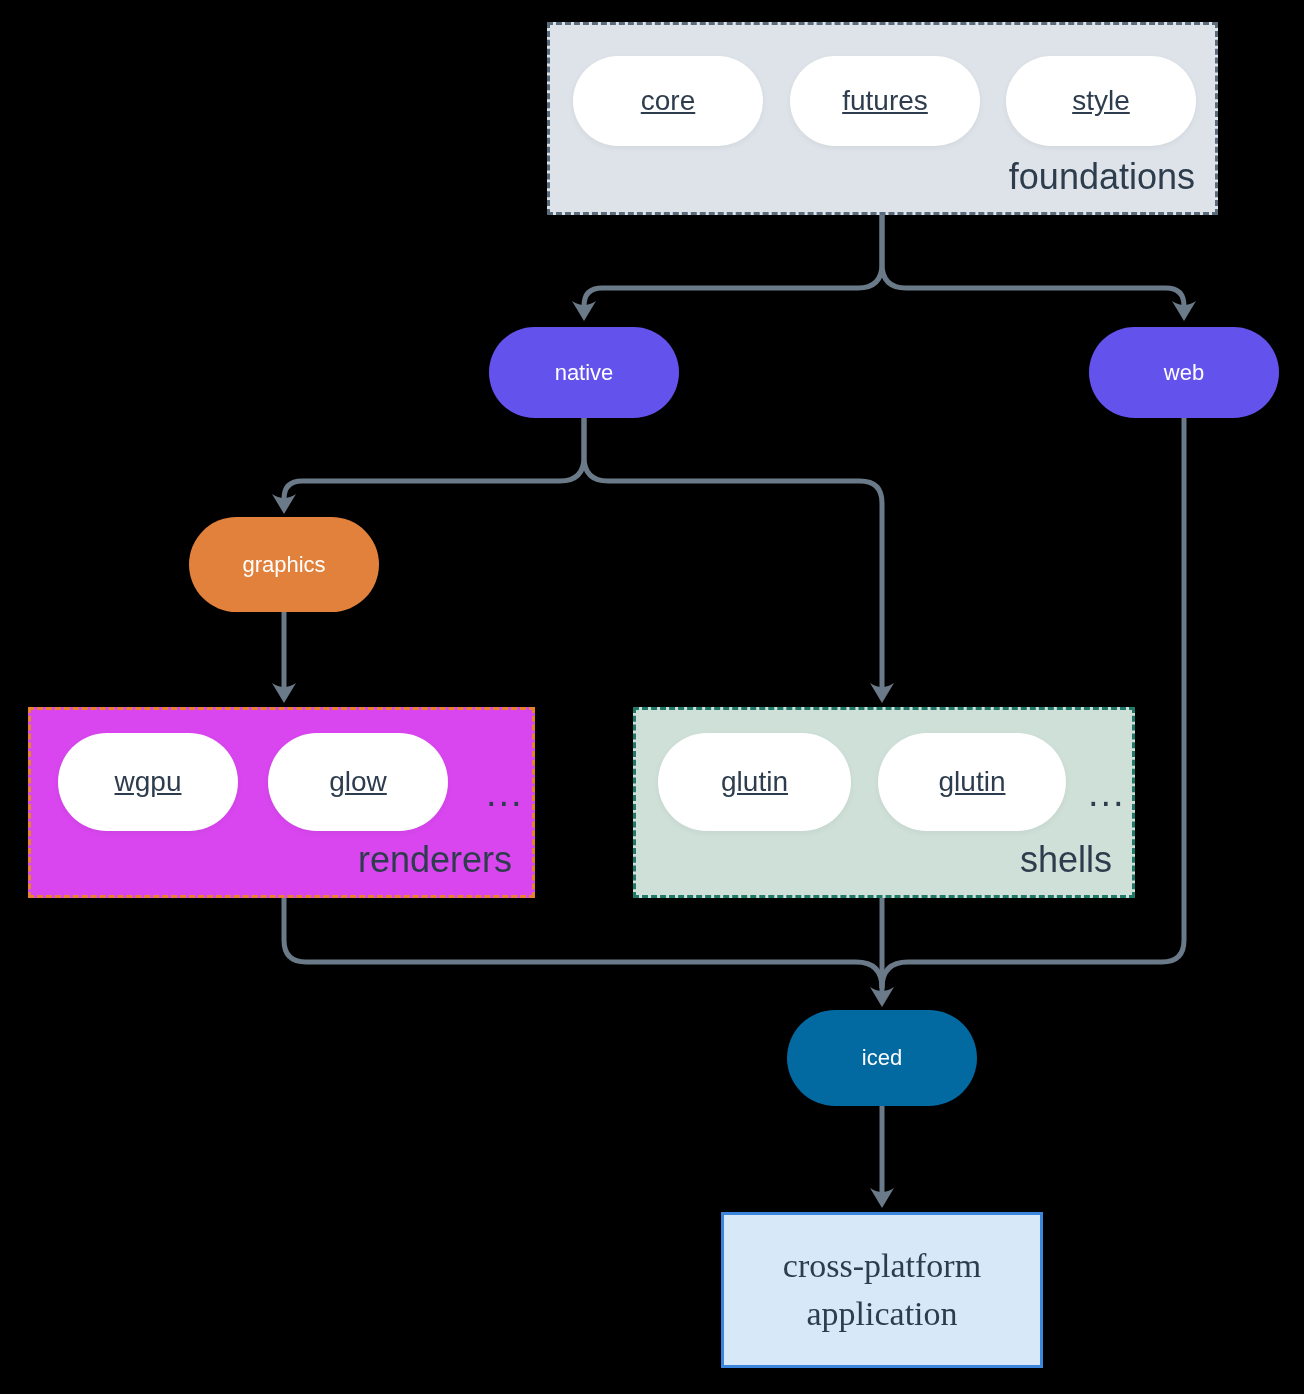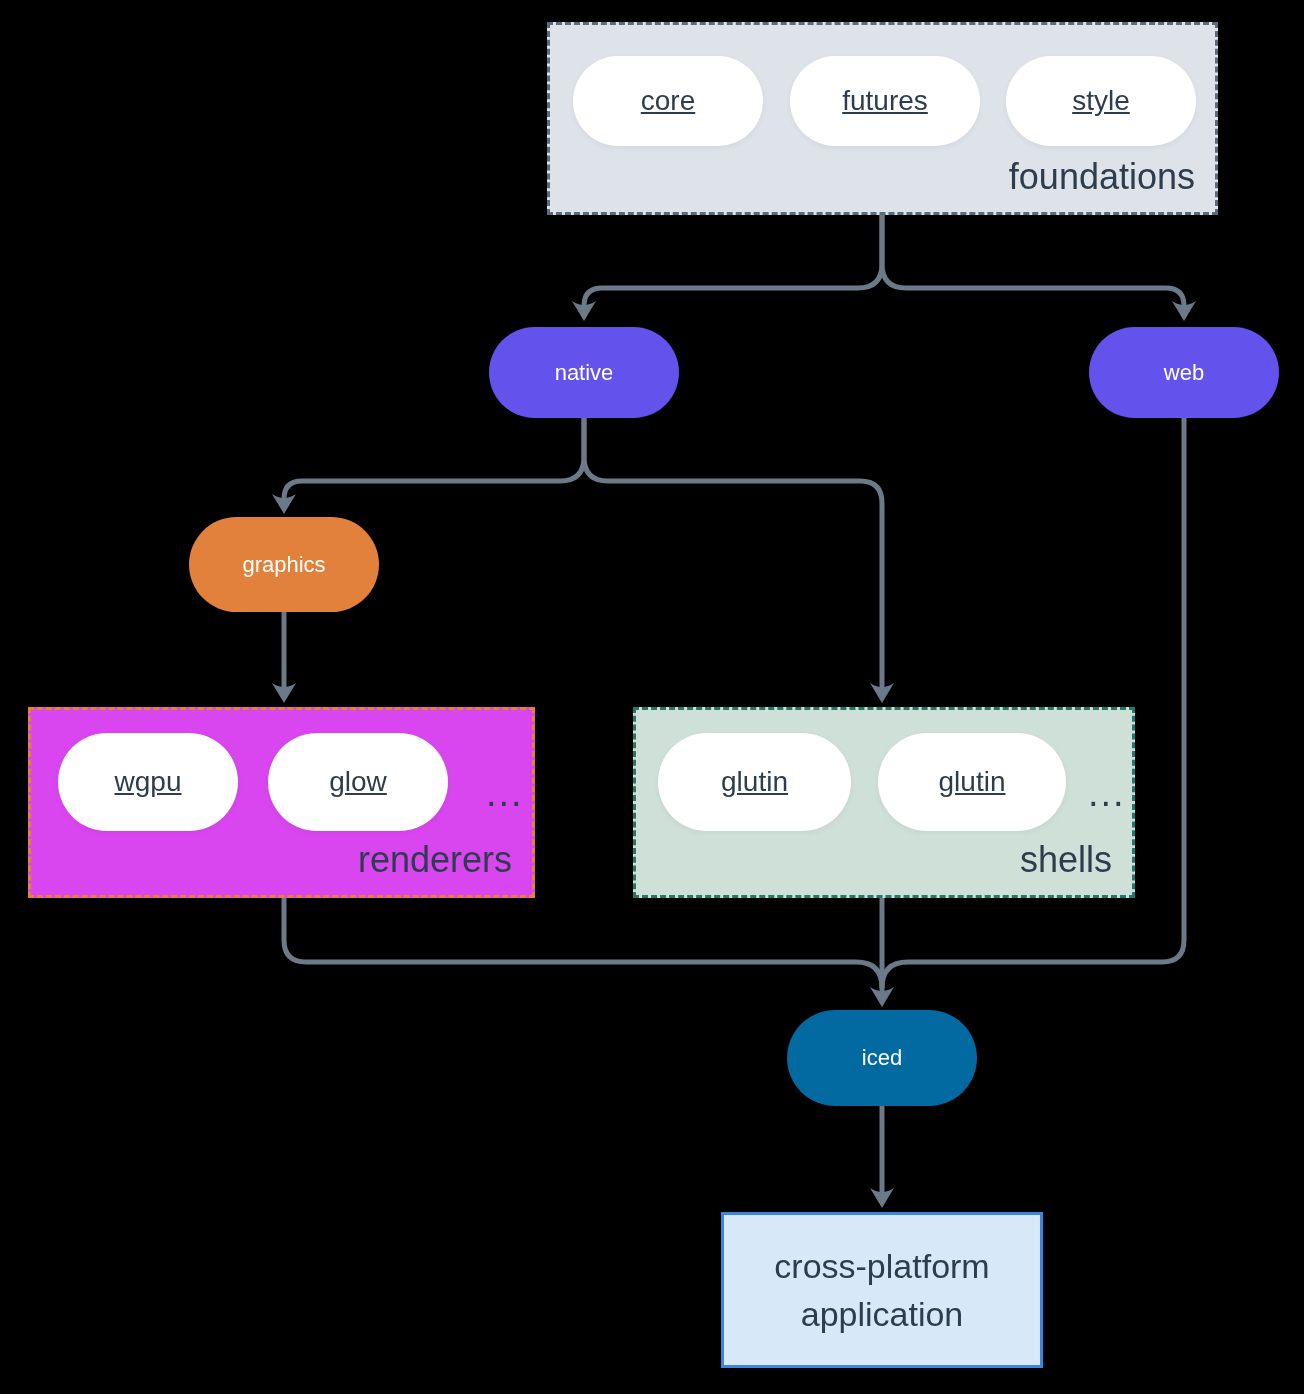--- a/index.html
+++ b/index.html
@@ -70,21 +70,21 @@
   .node-web{left:1089px;top:327px;width:190px;height:91px;background:#6352ec;}
   .node-graphics{left:189px;top:517px;width:190px;height:95px;background:#e2813c;}
   .node-iced{left:787px;top:1010px;width:190px;height:96px;background:#0369a1;}
 
   
   .app-box{
     position:absolute;left:721px;top:1212px;width:322px;height:156px;
     box-sizing:border-box;
     background:#d7e8f8;border:3px solid #3c85dc;
     display:flex;flex-direction:column;align-items:center;justify-content:center;
-    font-size:34px;line-height:48px;color:#2e3d4d;
+    font-size:34px;line-height:48px;color:#2e3d4d;font-family:Liberation Serif, serif;
   }
 </style>
 </head>
 <body>
 
 <div class="stage">
 
   <svg class="connectors" viewBox="0 0 1304 1394" xmlns="http://www.w3.org/2000/svg">
     <g stroke="#6b7a89" stroke-width="5" fill="none">
 

